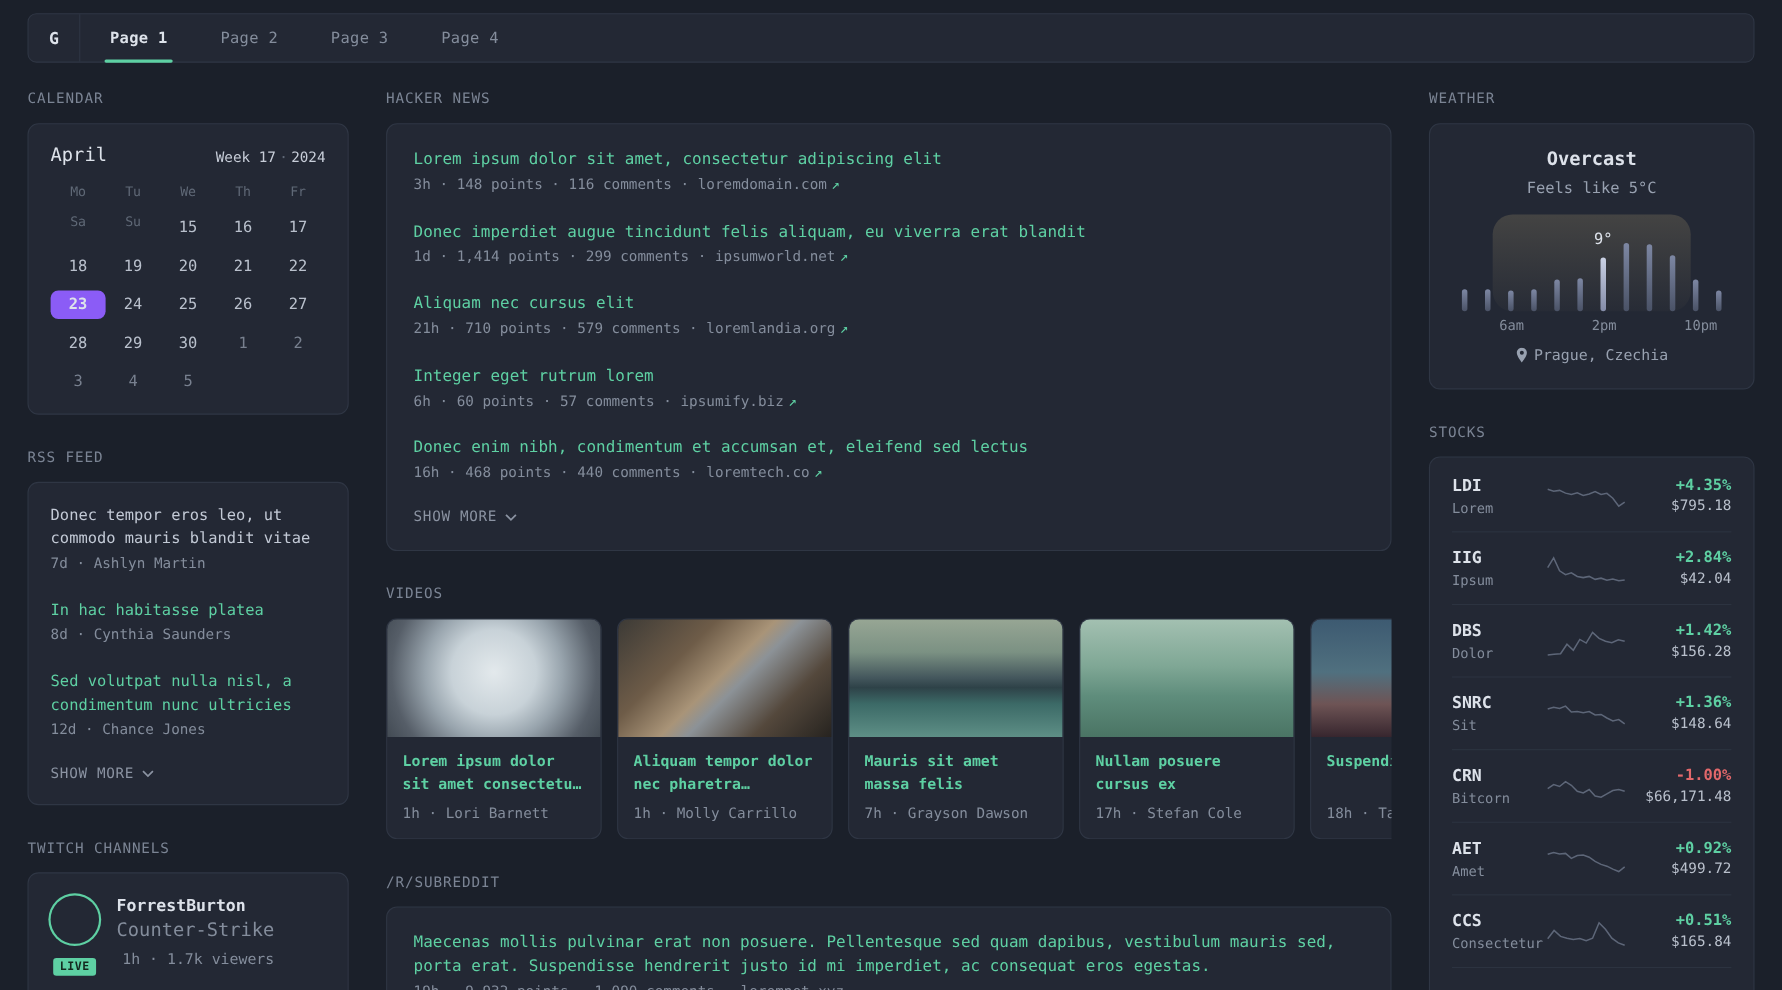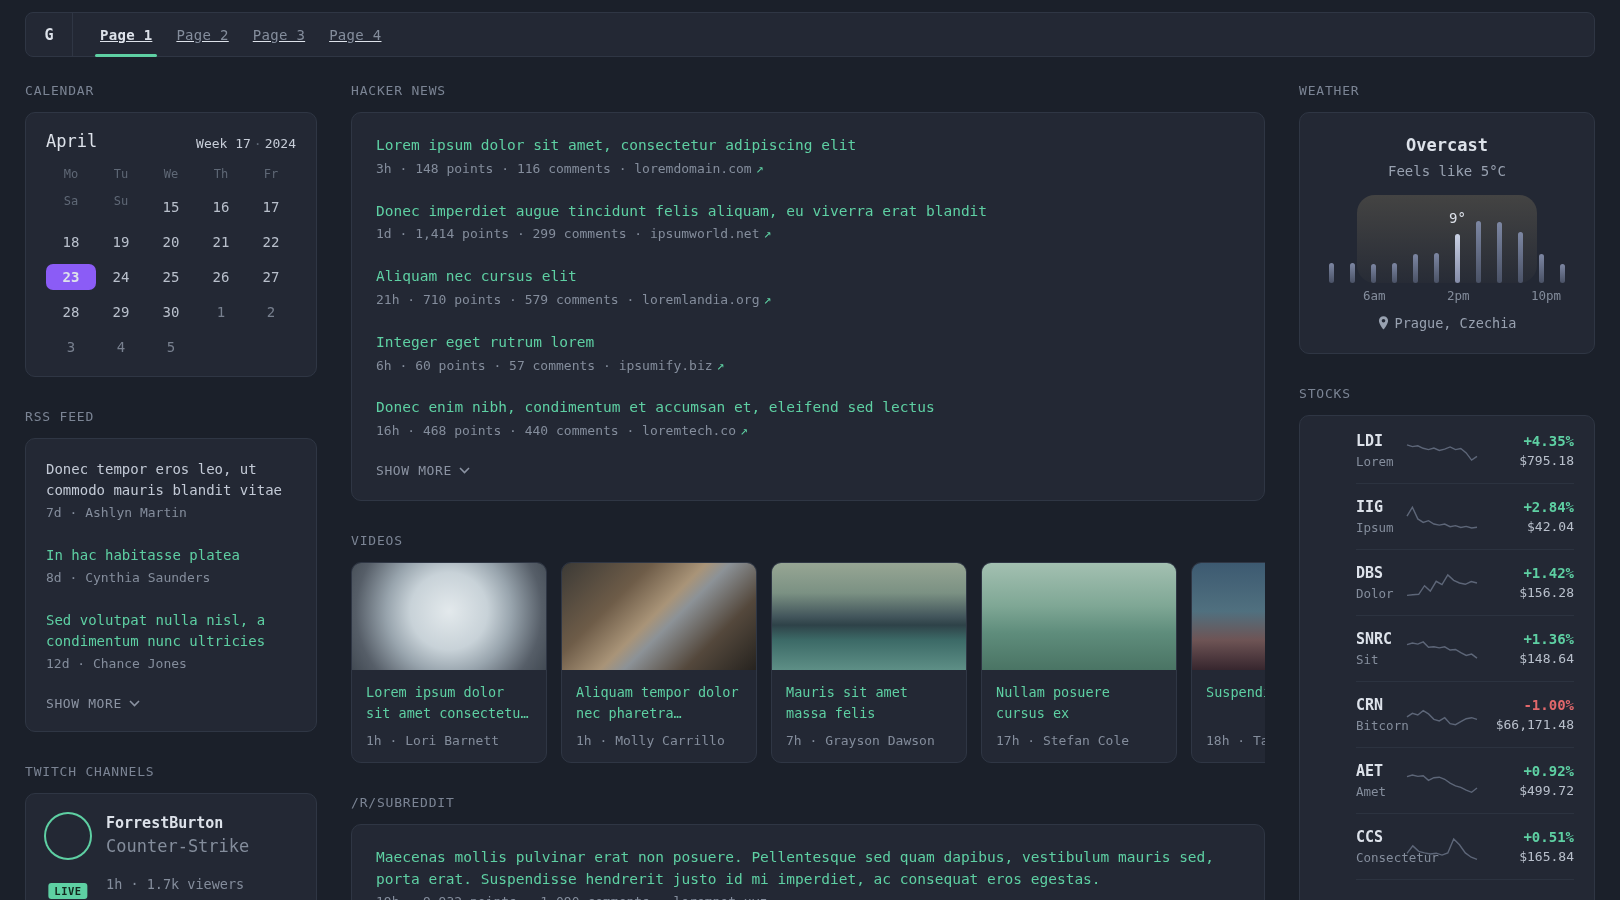--- a/index.html
+++ b/index.html
@@ -29,21 +29,21 @@
     border:1px solid var(--border);
     border-radius:8px;
     display:flex;
     align-items:stretch;
   }
   .nav-logo{
     width:47px;display:flex;align-items:center;justify-content:center;
     border-right:1px solid var(--border);
     font-weight:bold;font-size:15px;color:var(--text);
   }
-  .nav-tabs{display:flex;gap:24px;padding-left:27px;text-decoration:underline;}
+  .nav-tabs{display:flex;gap:48px;padding-left:27px;}
   .tab{
     display:flex;align-items:center;height:100%;
     color:var(--dim);font-size:14px;position:relative;cursor:pointer;
     letter-spacing:.3px;
   }
   .tab.active{color:var(--text);font-weight:bold;}
   .tab.active::after{
     content:"";position:absolute;left:-5px;right:-5px;bottom:-1px;height:3px;
     background:var(--accent);border-radius:2px;
   }
@@ -106,34 +106,35 @@
   }
   .tw-avatar.live{box-shadow:0 0 0 2px var(--accent);}
   .live-badge{
     position:absolute;left:50%;transform:translateX(-50%);bottom:-9px;
     background:var(--accent);color:#14281e;font-size:10.5px;font-weight:bold;
     padding:2px 6px;border-radius:5px;border:2px solid var(--card);
     letter-spacing:.5px;
   }
   .tw-name{font-size:15px;font-weight:bold;color:var(--text);}
   .tw-game{font-size:17px;color:var(--dim);margin-top:4px;}
-  .tw-meta{font-size:13.5px;color:var(--dim);margin-top:20px;}
+  .tw-meta{font-size:13.5px;color:var(--dim);margin-top:8px;text-align:right;}
   
   .videos-row{display:flex;gap:14px;overflow:hidden;}
   .video-card{
     width:196px;flex:0 0 196px;
     background:var(--card);border:1px solid var(--border);border-radius:10px;
     overflow:hidden;cursor:pointer;
   }
   .video-thumb{height:107px;width:100%;}
   .video-body{padding:12px 14px 14px;}
   .video-title{
     font-size:13.5px;color:var(--accent);line-height:1.55;
     display:-webkit-box;-webkit-line-clamp:2;-webkit-box-orient:vertical;overflow:hidden;
     min-height:42px;
+    font-weight:bold;
   }
   .video-meta{font-size:13px;color:var(--dim);margin-top:9px;white-space:nowrap;overflow:hidden;}
   .thumb-0{background:radial-gradient(circle at 50% 45%,#e3e9ec 0%,#c8d2d8 34%,#98a4ad 55%,#565e68 82%,#424a53 100%);}
   .thumb-1{background:linear-gradient(135deg,#3c3a36 0%,#6e5c48 30%,#a99478 48%,#8c9297 56%,#54483c 76%,#26231f 100%);}
   .thumb-2{background:linear-gradient(180deg,#97a694 0%,#7b9183 28%,#43565c 50%,#2e4248 58%,#3c6a67 72%,#5e8f86 100%);}
   .thumb-3{background:linear-gradient(180deg,#a3c0b1 0%,#7fa795 40%,#5f8d7c 65%,#4a7464 100%);}
   .thumb-4{background:linear-gradient(180deg,#3d5a71 0%,#50707f 45%,#6e5455 72%,#37262e 100%);}
   .reddit-card{padding:22px 24px;min-height:200px;}
   
   .weather-card{padding:22px 20px;text-align:center;}
@@ -150,21 +151,21 @@
   .wx-bar.now{background:linear-gradient(180deg,#cad1e4,#848ca8);}
   .wx-temp{position:absolute;font-size:14px;color:var(--text);transform:translateX(-50%);}
   .wx-labels{position:absolute;left:0;right:0;bottom:0;height:18px;display:flex;align-items:flex-end;}
   .wx-lab{width:21px;font-size:12.5px;color:var(--dim);text-align:center;white-space:nowrap;overflow:visible;}
   .wx-loc{margin-top:12px;font-size:13.5px;color:#98a1b0;display:flex;align-items:center;justify-content:center;gap:6px;}
   .pin{width:11px;height:14px;fill:#98a1b0;}
   
   .stocks-card{padding:2px 20px;}
   .stock-row{
     display:flex;align-items:center;gap:10px;
-    padding:14px 0;border-top:1px solid #2c3340;cursor:pointer;margin-left:36px;
+    padding:14px 0;border-top:1px solid #2c3340;cursor:pointer;
   }
   .stock-row:first-child{border-top:none;}
   .stock-left{flex:1 1 auto;min-width:0;}
   .stock-ticker{font-size:15px;font-weight:bold;color:var(--text);}
   .stock-name{font-size:12.5px;color:var(--dim);margin-top:4px;white-space:nowrap;}
   .stock-spark{flex:0 0 72px;}
   .stock-spark svg{display:block;}
   .stock-right{flex:0 0 86px;text-align:right;}
   .stock-change{font-size:14px;font-weight:bold;color:var(--accent);}
   .stock-change.down{color:var(--red);}

